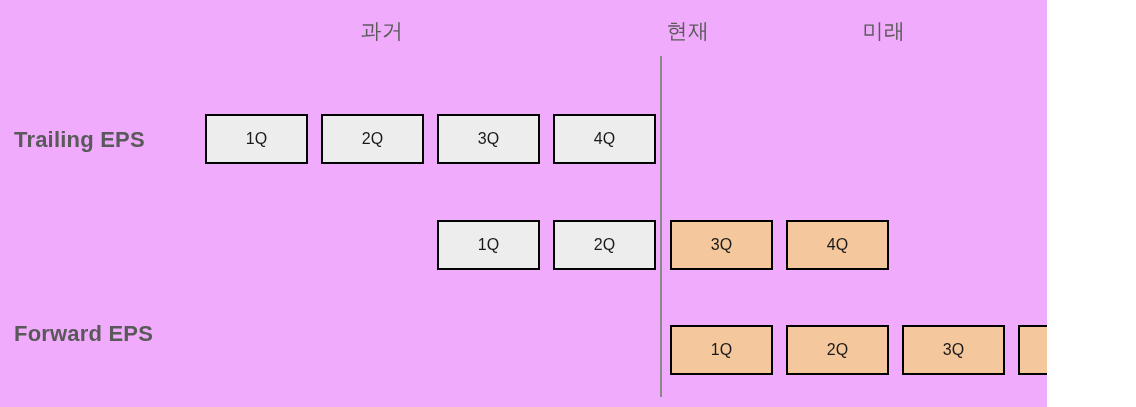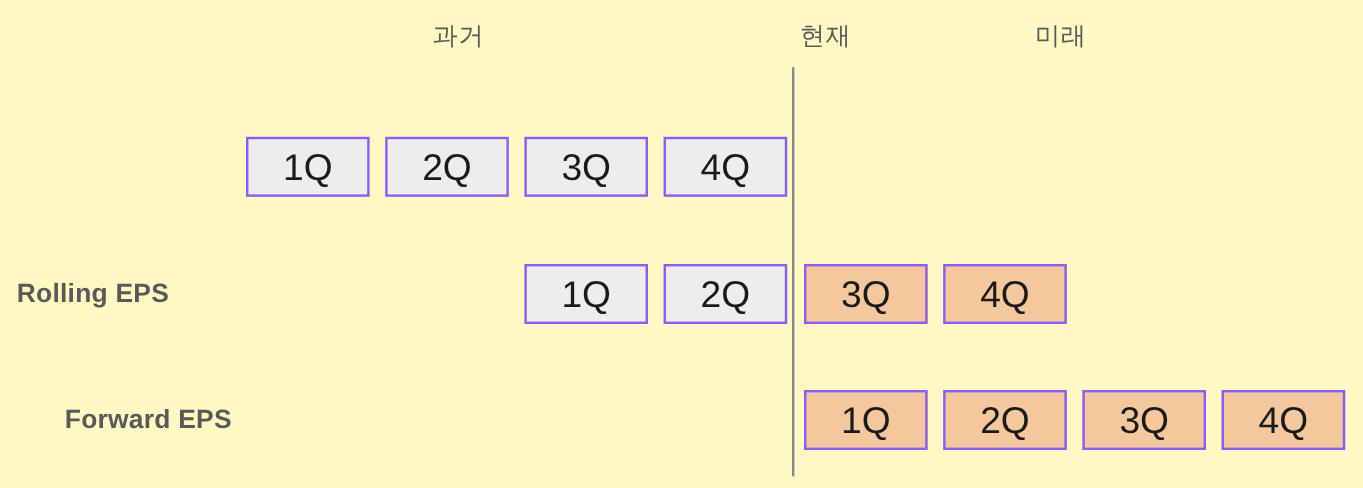--- a/index.html
+++ b/index.html
@@ -5,24 +5,25 @@
   html, body {
     margin: 0;
     padding: 0;
     background: #ffffff;
   }
   body {
     font-family: "Liberation Sans", "DejaVu Sans", sans-serif;
   }
   #canvas {
     position: relative;
-    width: 1136px;
+    width: 1020px;
     height: 407px;
-    background: #fef9c3;
+    background: #f0abfc;
     overflow: hidden;
+    padding-left: 27px;
   }
 
   
   .era-label {
     position: absolute;
     top: 18px;
     transform: translateX(-50%);
     font-size: 21px;
     line-height: 26px;
     color: #5b5b5b;
@@ -51,25 +52,25 @@
     transform: translateY(-50%);
     letter-spacing: 0.2px;
   }
 
   
   .q-box {
     position: absolute;
     width: 103px;
     height: 50px;
     box-sizing: border-box;
-    border: 2px solid #8b5cf6;
+    border: 2px solid #000000;
     display: flex;
     align-items: center;
     justify-content: center;
-    font-size: 31px;
+    font-size: 16px;
     color: #1a1a1a;
     line-height: 1;
   }
   .q-box.past {
     background: #ededed;
   }
   .q-box.future {
     background: #f4c89c;
   }
 </style>
@@ -77,30 +78,30 @@
 <body>
 
 <div id="canvas">
 
   <div class="era-label" style="left: 382px;">과거</div>
   <div class="era-label" style="left: 688px;">현재</div>
   <div class="era-label" style="left: 884px;">미래</div>
 
   <div id="present-divider" style="left: 660px; top: 56px; height: 341px;"></div>
 
+  <div class="row-label" style="top: 140px;">Trailing EPS</div>
   <div class="q-box past" style="left: 205px; top: 114px;">1Q</div>
   <div class="q-box past" style="left: 321px; top: 114px;">2Q</div>
   <div class="q-box past" style="left: 437px; top: 114px;">3Q</div>
   <div class="q-box past" style="left: 553px; top: 114px;">4Q</div>
 
-  <div class="row-label" style="top: 245px;">Rolling EPS</div>
   <div class="q-box past" style="left: 437px; top: 220px;">1Q</div>
   <div class="q-box past" style="left: 553px; top: 220px;">2Q</div>
   <div class="q-box future" style="left: 670px; top: 220px;">3Q</div>
   <div class="q-box future" style="left: 786px; top: 220px;">4Q</div>
 
-  <div class="row-label" style="top: 350px; margin-left: 40px;">Forward EPS</div>
+  <div class="row-label" style="top: 334px;">Forward EPS</div>
   <div class="q-box future" style="left: 670px; top: 325px;">1Q</div>
   <div class="q-box future" style="left: 786px; top: 325px;">2Q</div>
   <div class="q-box future" style="left: 902px; top: 325px;">3Q</div>
   <div class="q-box future" style="left: 1018px; top: 325px;">4Q</div>
 
 </div>
 
 </body></html>

